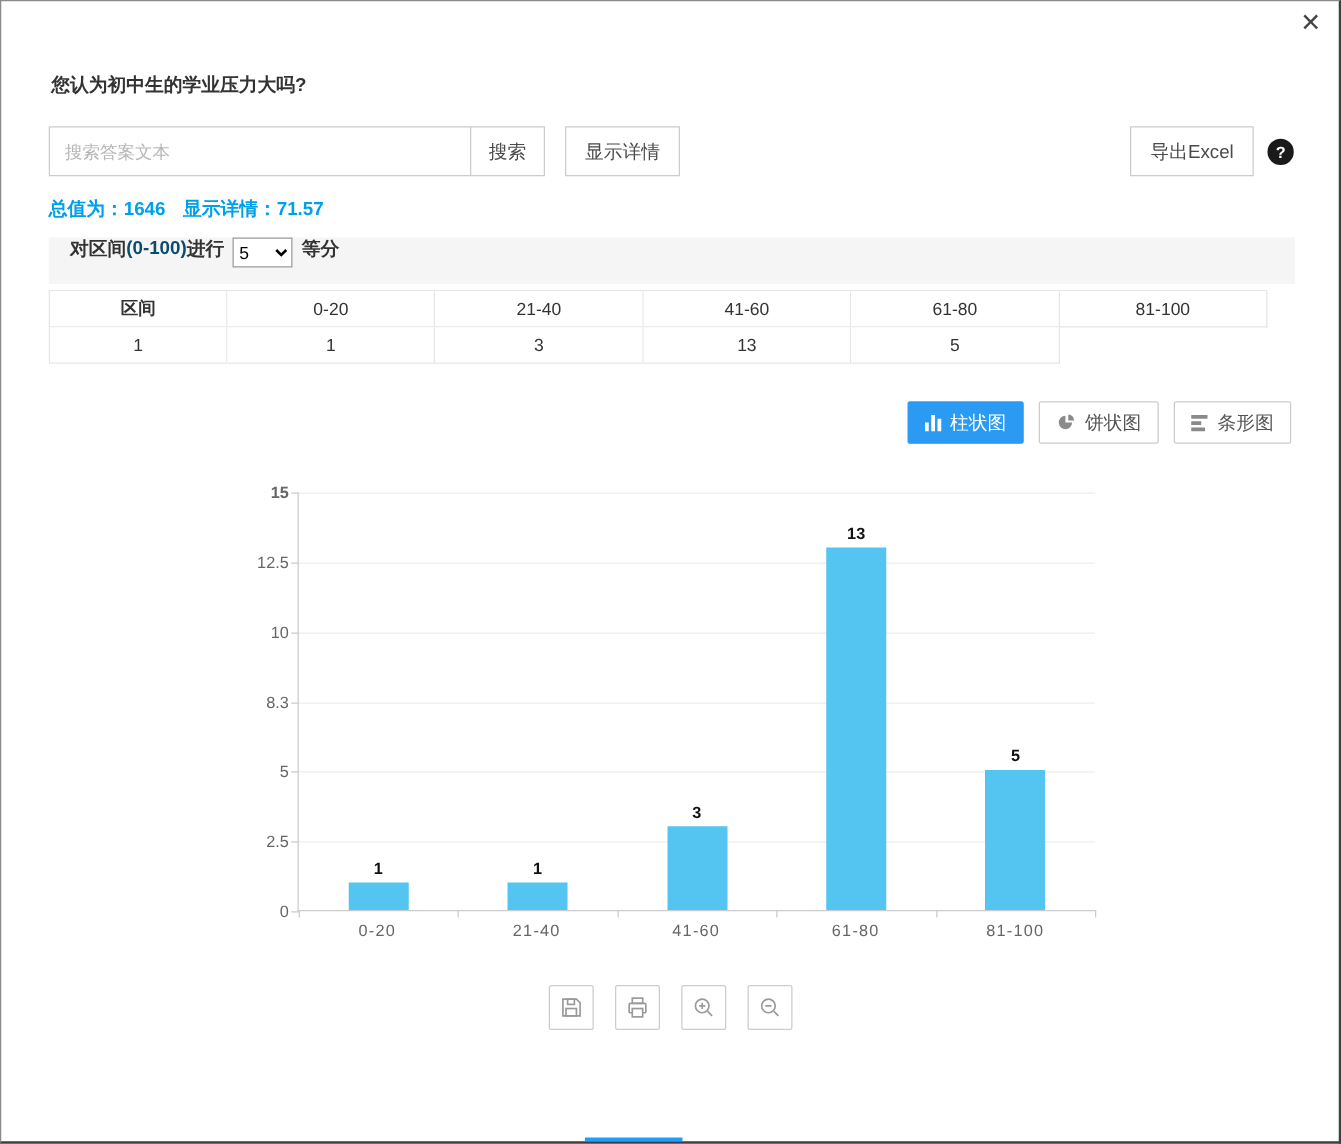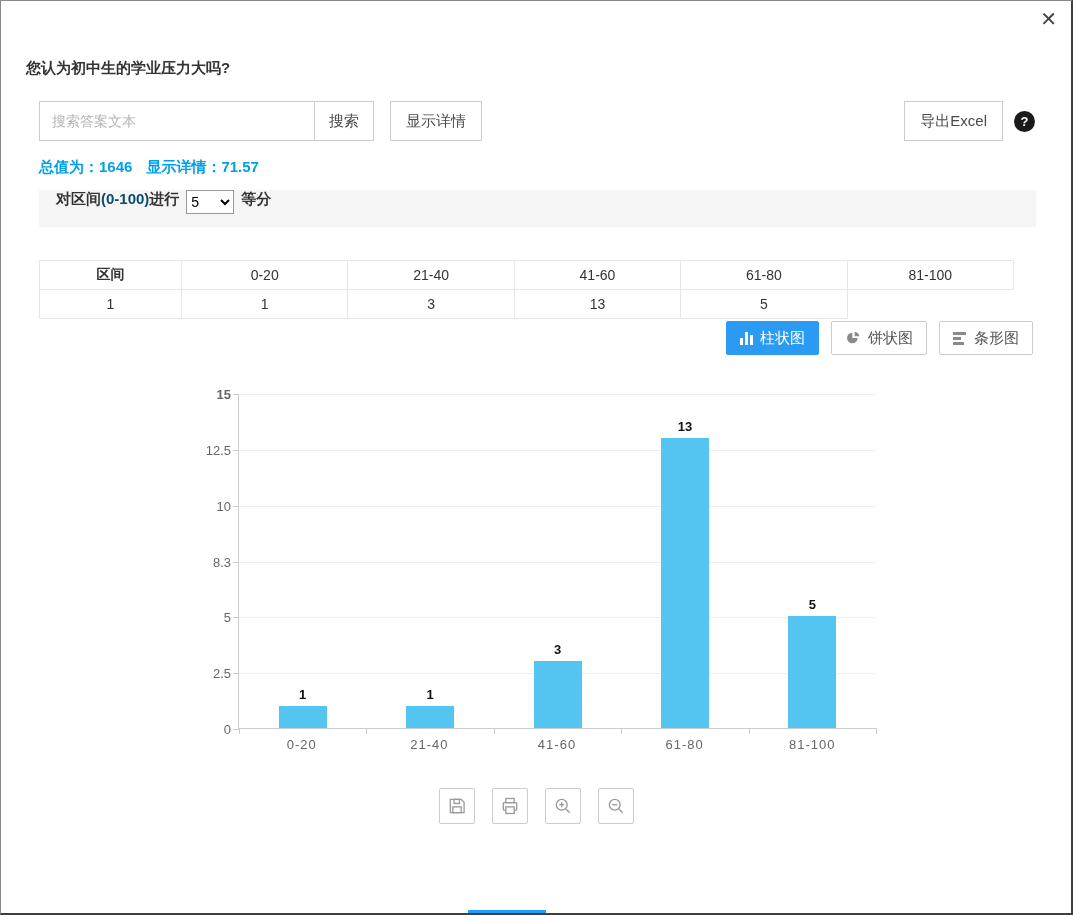--- a/index.html
+++ b/index.html
@@ -16,28 +16,28 @@
   }
 
   
   .close-btn {
     position: absolute; top: 8px; right: 14px;
     font-size: 20px; color: #444; cursor: pointer; line-height: 1;
   }
 
   
   .q-title {
-    position: absolute; left: 25px; top: 58px;
+    position: absolute; left: 40px; top: 58px;
     font-size: 15px; font-weight: bold; color: #333; text-align: center;
   }
 
   
   .toolbar { position: absolute; left: 38px; top: 100px; height: 40px; display: flex; align-items: stretch; }
   .search-input {
-    width: 276px; height: 40px; border: 1px solid #ccc; background: #fff;
+    width: 338px; height: 40px; border: 1px solid #ccc; background: #fff;
     padding: 0 12px; font-size: 14px; color: #404040; outline: none;
     font-family: inherit;
   }
   .search-input::placeholder { color: #b5b5b5; }
   .btn {
     height: 40px; border: 1px solid #ccc; background: #fff; color: #4a4a4a;
     font-size: 15px; padding: 0 15px; cursor: pointer; font-family: inherit;
   }
   .search-btn { margin-left: -1px; padding: 0 14px; }
   .details-btn { margin-left: 16px; }
@@ -67,21 +67,20 @@
     margin: 0 7px; height: 24px; width: 48px; font-size: 14px;
     border: 1px solid #999; background: #fff; font-family: inherit;
   }
 
   
   .interval-table {
     position: absolute; left: 38px; top: 231px; width: 975px;
     display: grid; grid-template-columns: 142px repeat(5, 1fr);
     border-top: 1px solid #e6e6e6; border-left: 1px solid #e6e6e6;
     font-size: 14px;
-    margin-top: 28px;
   }
   .interval-table .cell {
     height: 29px; display: flex; align-items: center; justify-content: center;
     border-right: 1px solid #e6e6e6; border-bottom: 1px solid #e6e6e6;
     background: #fff; color: #333;
   }
   .interval-table .head { font-weight: bold; }
 
   
   .chart-tabs { position: absolute; top: 320px; right: 38px; display: flex; gap: 12px; }

